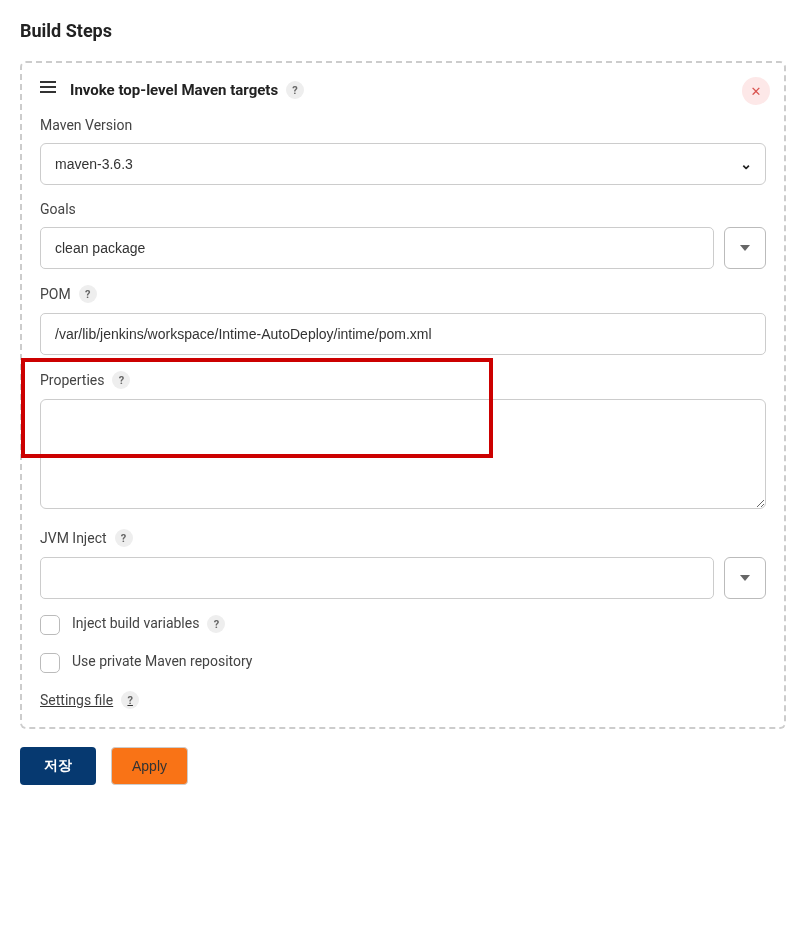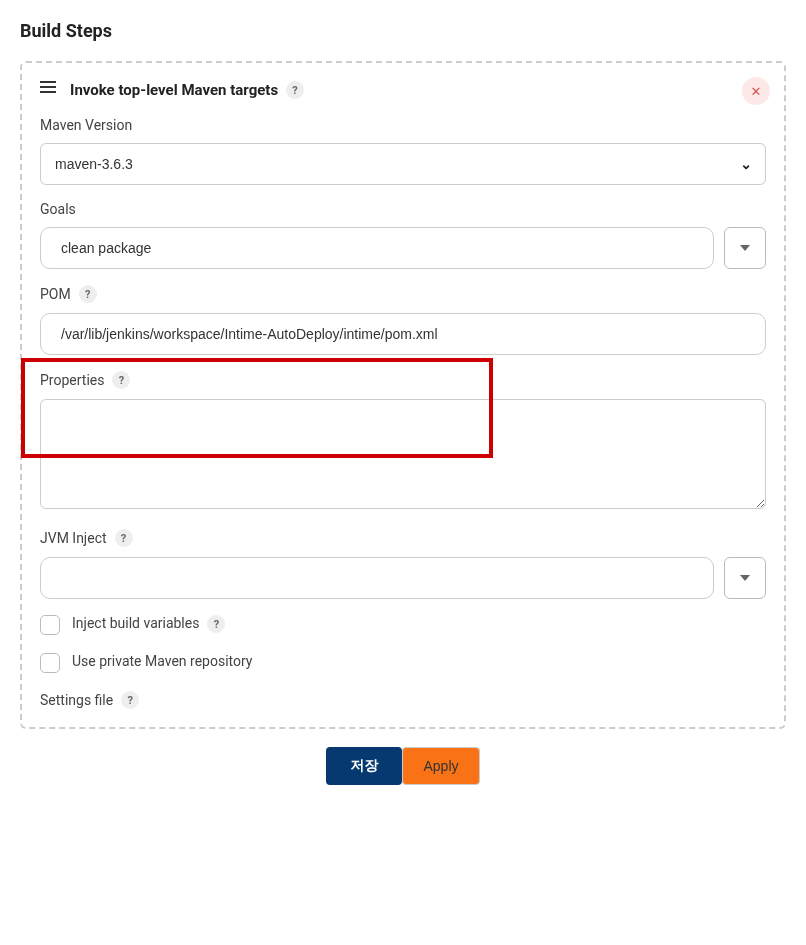--- a/index.html
+++ b/index.html
@@ -106,23 +106,23 @@
   pointer-events: none;
   font-size: 14px;
   font-weight: 700;
   color: #222;
 }
 .row-flex { display: flex; gap: 10px; align-items: stretch; }
 .row-flex .text-input, .row-flex .select-wrap, .row-flex .textarea-input { flex: 1; }
 .text-input {
   width: 100%;
   height: 42px;
-  padding: 0 20px;
+  padding: 0 14px;
   border: 1px solid #ccc;
-  border-radius: 10px;
+  border-radius: 5px;
   font-size: 14px;
   color: #333;
   background: #fff;
 }
 .textarea-input {
   width: 100%;
   height: 110px;
   padding: 10px 14px;
   border: 1px solid #ccc;
   border-radius: 6px;
@@ -163,23 +163,22 @@
   border: 4px solid #c00;
   pointer-events: none;
   left: 1px;
   top: 338px;
   width: 472px;
   height: 100px;
   z-index: 10;
 }
 .bottom-bar {
   display: flex;
-  gap: 0;
+  gap: 15px;
   padding: 18px 0 0 0;
-  justify-content: center;
 }
 .btn-primary {
   background: #063970;
   color: #fff;
   border: none;
   padding: 10px 24px;
   font-size: 14px;
   font-weight: 700;
   border-radius: 4px;
   cursor: pointer;
@@ -273,21 +272,21 @@
       <div class="checkbox-box"></div>
       <span class="checkbox-label">Inject build variables</span>
       <span class="help-badge">?</span>
     </div>
 
     <div class="checkbox-row">
       <div class="checkbox-box"></div>
       <span class="checkbox-label">Use private Maven repository</span>
     </div>
 
-    <div class="field-group" style="margin-bottom:0;">
+    <div class="field-group" style="margin-bottom:0;text-decoration:underline;">
       <div class="field-label">
         <span>Settings file</span>
         <span class="help-badge">?</span>
       </div>
     </div>
 
   </div>
 
   <div class="highlight-box"></div>
 

